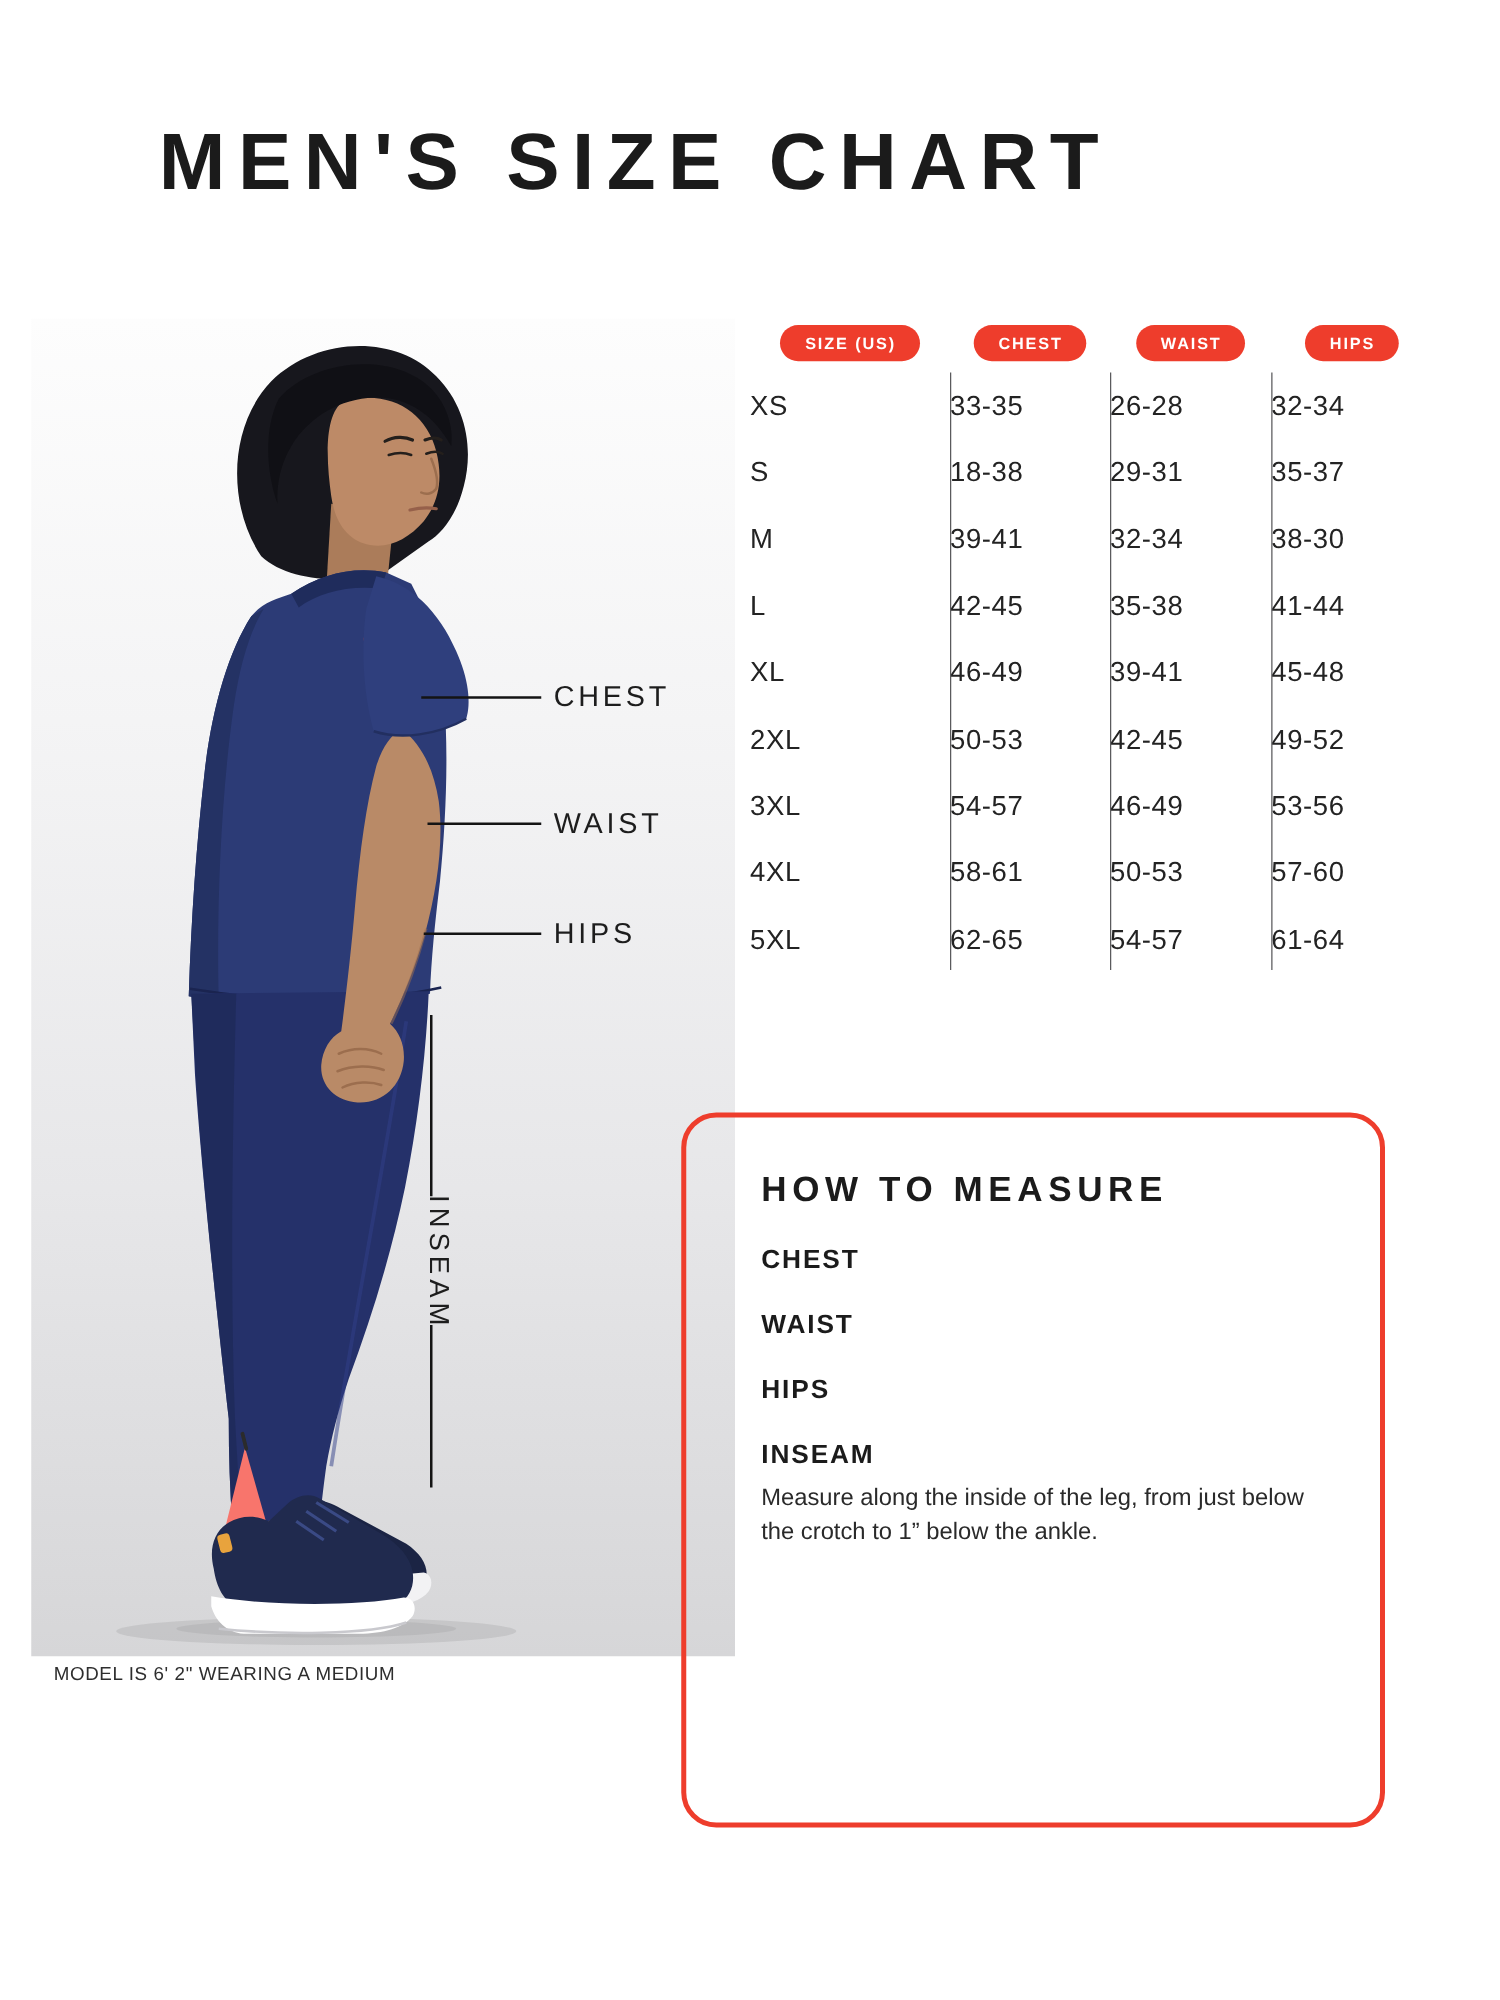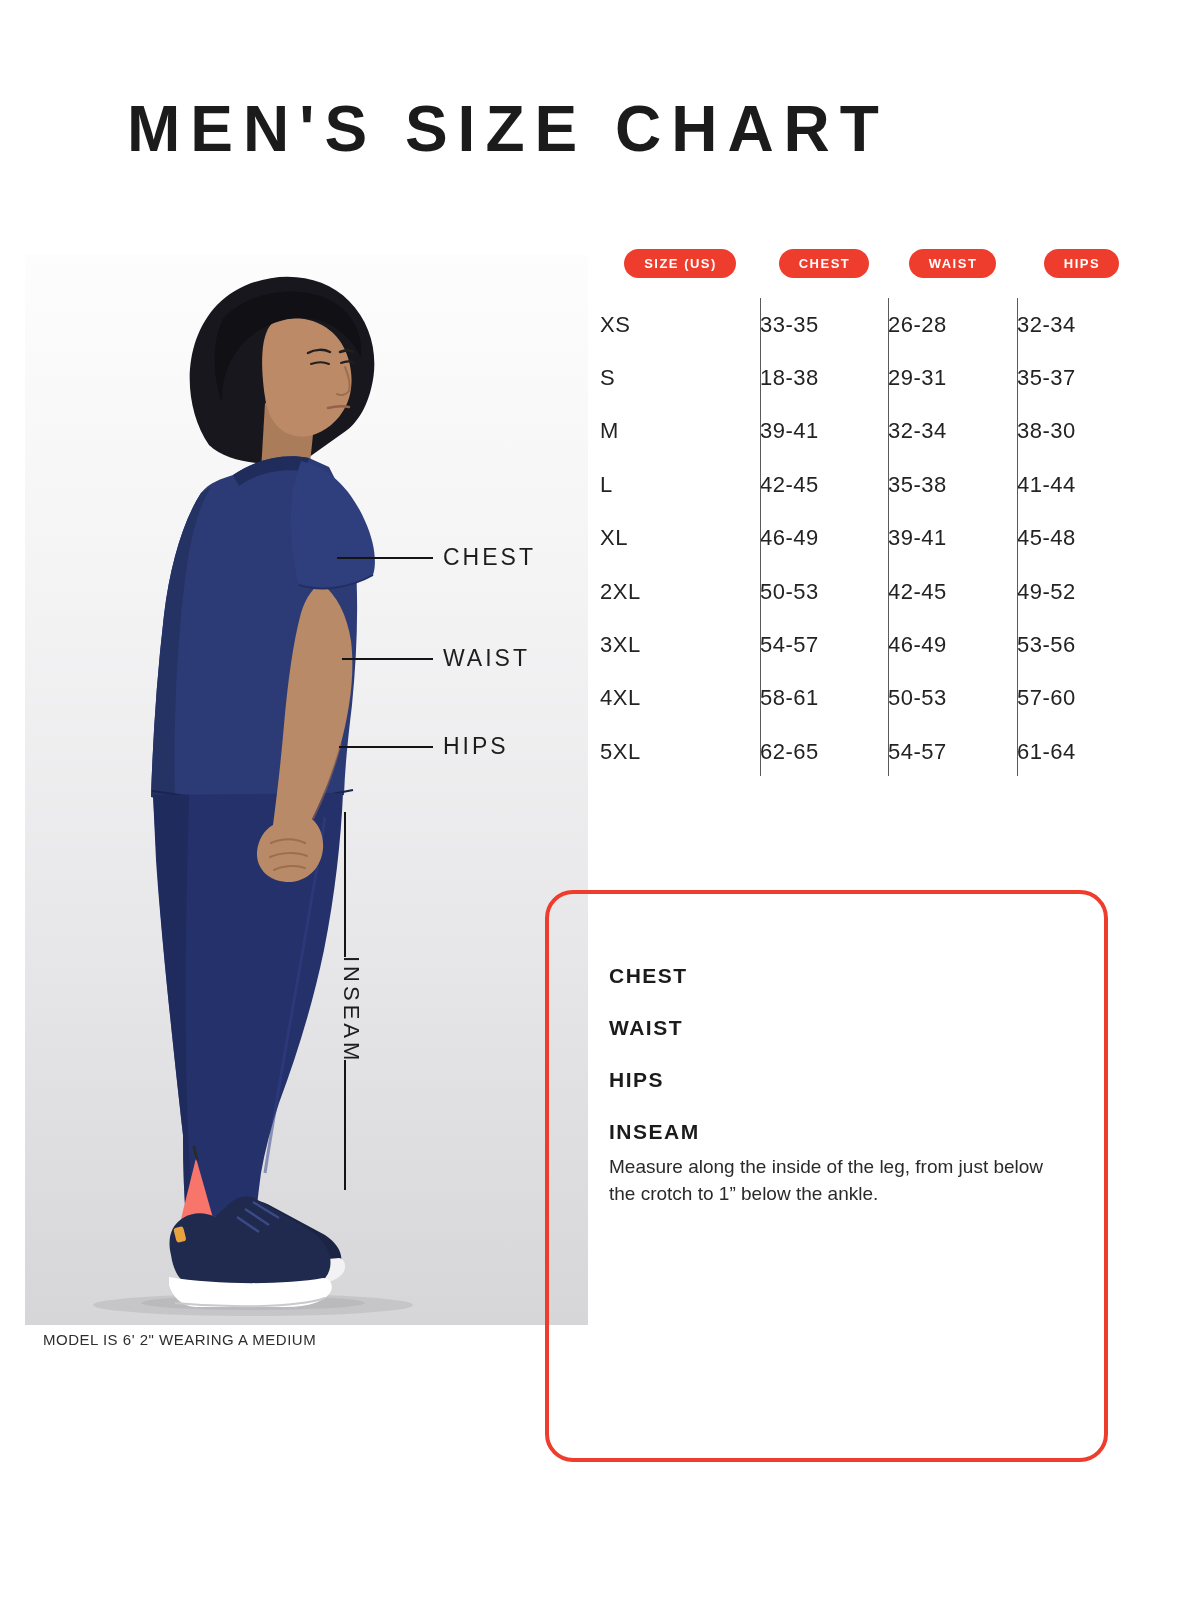--- a/index.html
+++ b/index.html
@@ -38,21 +38,21 @@
     position:absolute; left:43px; top:1331px;
     font-size:15px; letter-spacing:0.5px; color:#2e2e2e;
   }
 
   
   .size-table { position:absolute; left:600px; top:240px; width:546px; }
   .thead, .trow { display:grid; grid-template-columns:160px 128px 129px 129px; }
   .thead { height:58px; align-items:start; }
   .th-cell { display:flex; justify-content:center; }
   .pill {
-    margin-top:9px; background:#ee3d2c; color:#ffffff; border-radius:15px;
+    margin-top:20px; background:#ee3d2c; color:#ffffff; border-radius:15px;
     font-size:13px; font-weight:bold; letter-spacing:1.5px;
     padding:7px 19px 7px 20px; white-space:nowrap;
   }
   .trow { height:53.4px; align-items:center; }
   .td-cell { text-align:left; font-size:22px; letter-spacing:0.5px; color:#232323; }
   .tdivider { position:absolute; top:58px; width:1px; height:478px; background:#5a5a5c; }
   .tdivider.d1 { left:160px; } .tdivider.d2 { left:288px; } .tdivider.d3 { left:417px; }
 
   
   .measure-box {
@@ -217,20 +217,21 @@
           <div class="td-cell">54-57</div>
           <div class="td-cell">61-64</div>
         </div>
       </div>
     <div class="tdivider d1"></div>
     <div class="tdivider d2"></div>
     <div class="tdivider d3"></div>
   </section>
 
   <section class="measure-box">
+    <h2 class="measure-title">HOW TO MEASURE</h2>
     <div id="measure-sections">
         <h3 class="measure-heading">CHEST</h3>
         <h3 class="measure-heading">WAIST</h3>
         <h3 class="measure-heading">HIPS</h3>
         <h3 class="measure-heading">INSEAM</h3>
         <p class="measure-text">Measure along the inside of the leg, from just below the crotch to 1” below the ankle.</p>
       </div>
   </section>
 
 </div>

